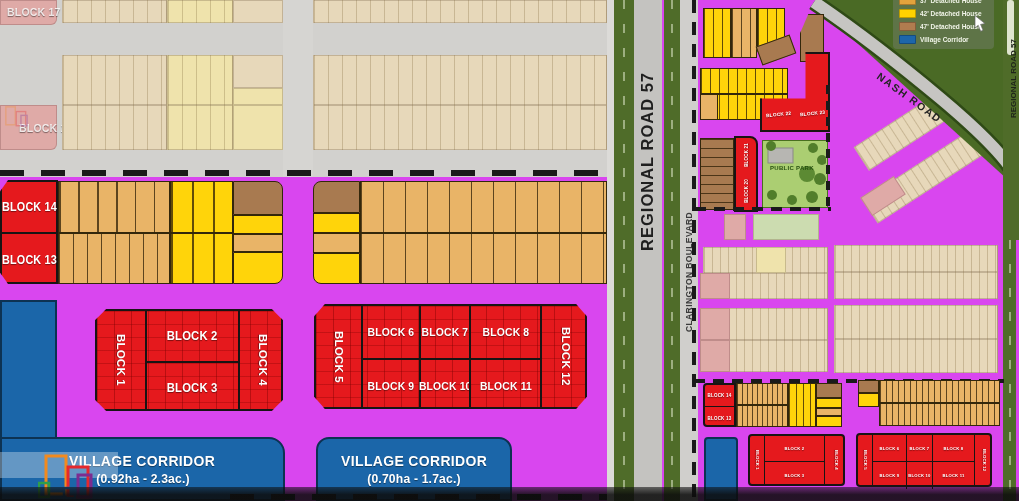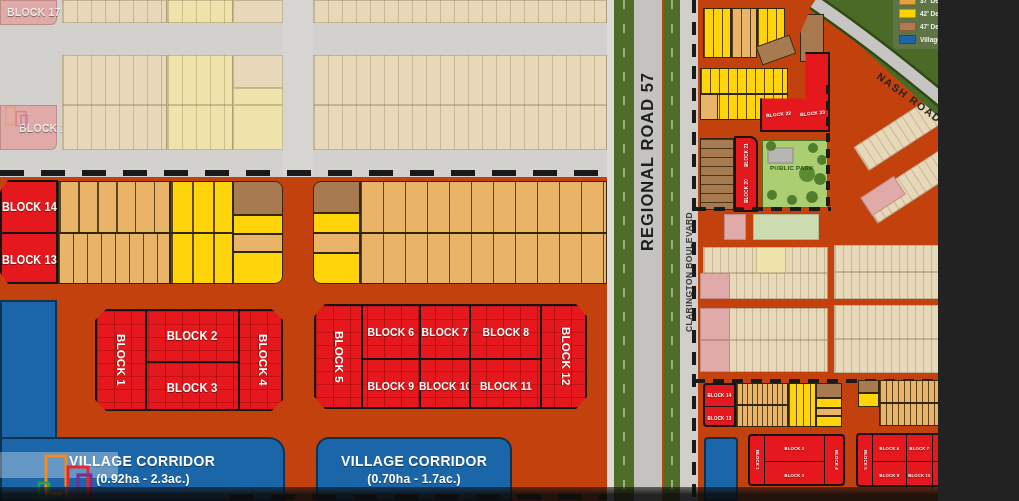--- a/index.html
+++ b/index.html
@@ -1,17 +1,17 @@
 <!DOCTYPE html>
 <html><head>
 <meta charset="utf-8">
 <style>
   html,body{margin:0;padding:0;background:#222;}
-  #screen{position:relative;width:938px;height:501px;overflow:hidden;
-    background:#c2410c;font-family:"Liberation Sans",sans-serif;text-decoration:underline;}
+  #screen{position:relative;width:1019px;height:501px;overflow:hidden;
+    background:#d946ef;font-family:"Liberation Sans",sans-serif;text-decoration:underline;}
   .abs{position:absolute;}
   .cc{display:flex;align-items:center;justify-content:center;}
   
   .lot{position:absolute;border:1.6px solid #33270b;box-sizing:border-box;}
   .tan{background-color:#e9b467;}
   .yel{background-color:#ffd40a;}
   .brn{background-color:#a87a50;}
   .cols5{background-image:repeating-linear-gradient(90deg,rgba(45,30,5,.75) 0 1px,transparent 1px 5px);}
   .cols6{background-image:repeating-linear-gradient(90deg,rgba(45,30,5,.75) 0 1px,transparent 1px 6px);}
   .cols7{background-image:repeating-linear-gradient(90deg,rgba(45,30,5,.75) 0 1px,transparent 1px 7px);}

